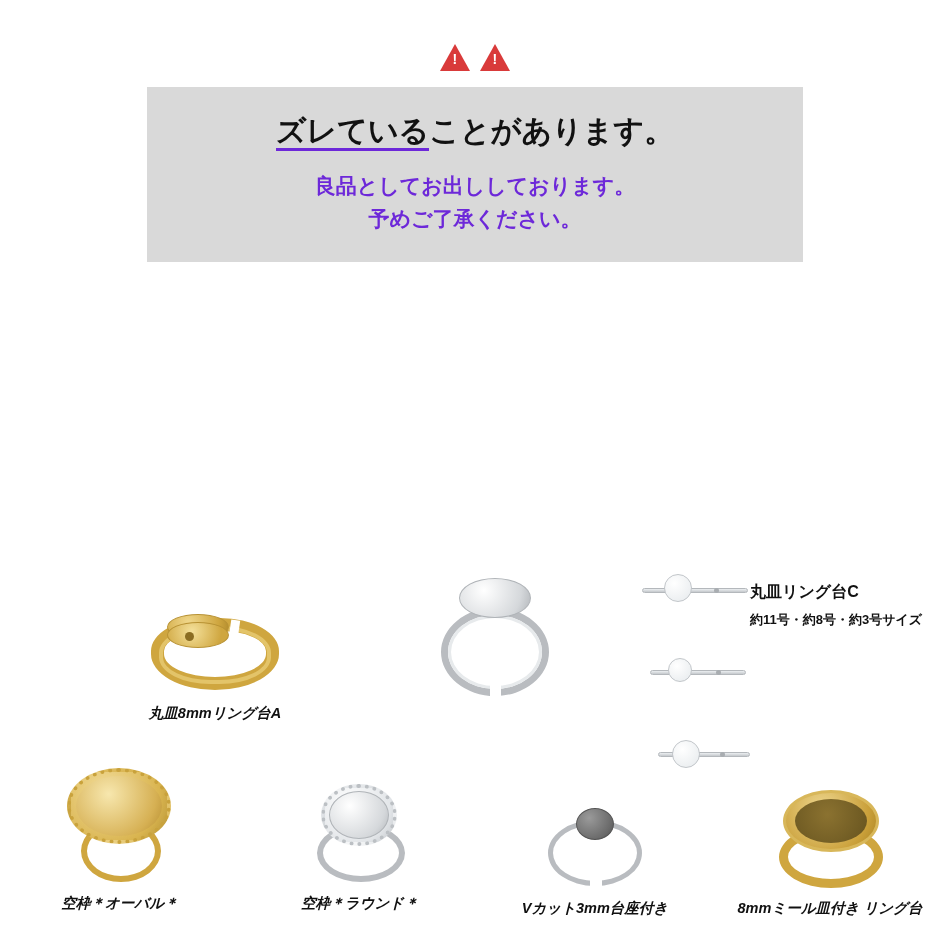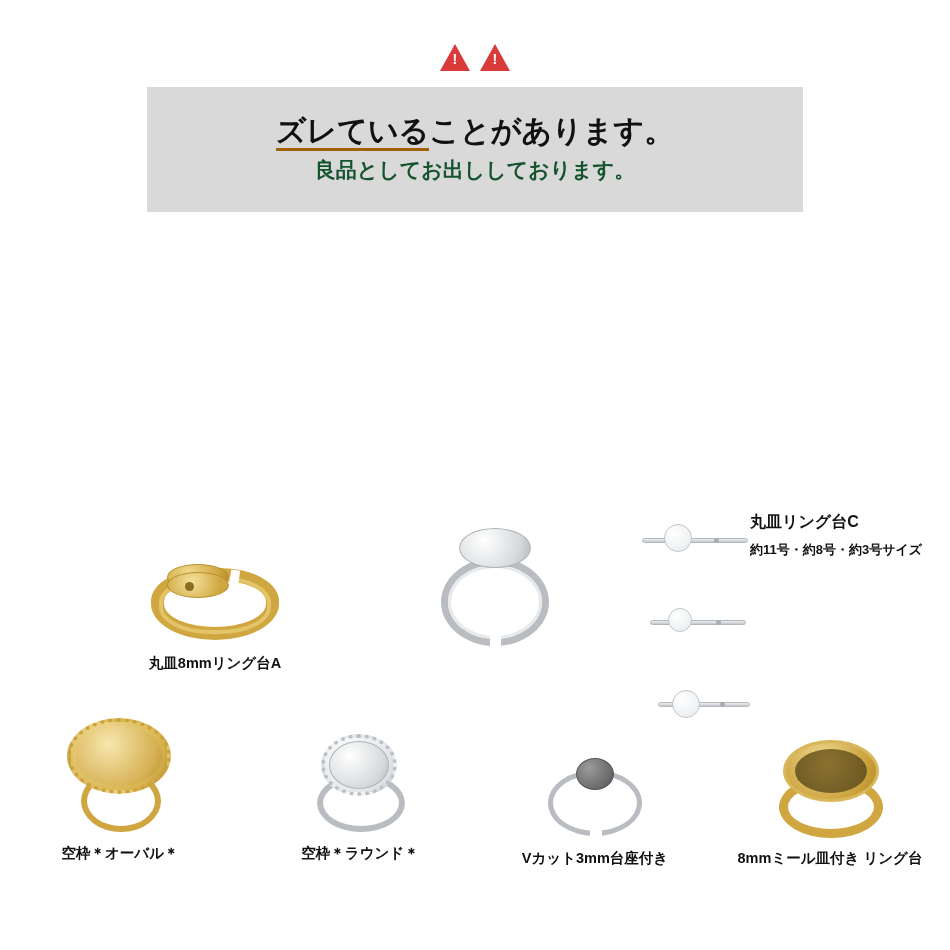--- a/index.html
+++ b/index.html
@@ -68,45 +68,47 @@
     color: #111;
     line-height: 1.45;
   }
   .notice-main-2 {
     font-size: 30px;
     font-weight: bold;
     color: #111;
     line-height: 1.45;
   }
   .notice-main-2 .underline {
-    border-bottom: 3px solid #a16207;
+    border-bottom: 3px solid #6d28d9;
     padding-bottom: 1px;
   }
   .notice-sub {
+    margin-top: 16px;
     font-size: 21px;
     font-weight: bold;
-    color: #14532d;
+    color: #6d28d9;
     line-height: 1.6;
   }
 
   
   .grid {
     position: relative;
     width: 950px;
   }
   .cell {
     position: absolute;
     text-align: center;
   }
   .caption {
     font-size: 14.5px;
     font-weight: bold;
     color: #111;
     line-height: 1.45;
     margin-top: 6px;
+    font-style: italic;
   }
 
   
   .ring-art { position: relative; margin: 0 auto; }
 
   .band {
     position: absolute;
     border-style: solid;
     border-radius: 50%;
     box-sizing: border-box;
@@ -197,20 +199,21 @@
       <span class="bang">!</span>
   </span>
 </div>
 
 <div class="notice-box">
   <div class="notice-main-2">
     <span class="underline">ズレている</span><span>ことがあります。</span>
   </div>
   <div class="notice-sub">
     <div>良品としてお出ししております。</div>
+    <div>予めご了承ください。</div>
   </div>
 </div>
 
 <div class="grid">
 
   <div class="cell" style="left:75px; top:330px; width:280px;">
     <div class="ring-art" style="width:180px;height:105px;">
 
       <div class="band gold" style="left:26px; top:26px; width:128px; height:72px; border-width:13px; border-radius:46% 46% 50% 50%;"></div>
       <div class="band gold" style="left:34px; top:34px; width:112px; height:58px; border-width:4px; border-color:#e3c469; border-radius:46%;"></div>
@@ -241,21 +244,21 @@
       <div class="bar-dot" style="left:74px; top:26px;"></div>
 
       <div class="bar" style="left:10px; top:108px; width:96px;"></div>
       <div class="plate plate-white" style="left:28px; top:96px; width:24px; height:24px;"></div>
       <div class="bar-dot" style="left:76px; top:108px;"></div>
 
       <div class="bar" style="left:18px; top:190px; width:92px;"></div>
       <div class="plate plate-white" style="left:32px; top:178px; width:28px; height:28px;"></div>
       <div class="bar-dot" style="left:80px; top:190px;"></div>
     </div>
-    <div class="c-text" style="left:110px; top:0; width:190px;">
+    <div class="c-text" style="left:110px; top:20px; width:190px;">
       <div class="c-title">丸皿リング台C</div>
       <div class="c-line">約11号・約8号・約3号サイズ</div>
     </div>
   </div>
 
   <div class="cell" style="left:0px; top:500px; width:240px;">
     <div class="ring-art" style="width:150px;height:125px;margin:0 auto;">
       <div class="band gold" style="left:36px; top:58px; width:80px; height:62px; border-width:6px; border-radius:50%;"></div>
       <div class="crown crown-gold" style="left:22px; top:6px; width:104px; height:76px;"></div>
       <div class="plate" style="left:31px; top:14px; width:86px; height:60px; border-radius:50%; background:radial-gradient(circle at 38% 30%, #f7e7ae, #d6b053 70%, #b2892c 100%);"></div>

